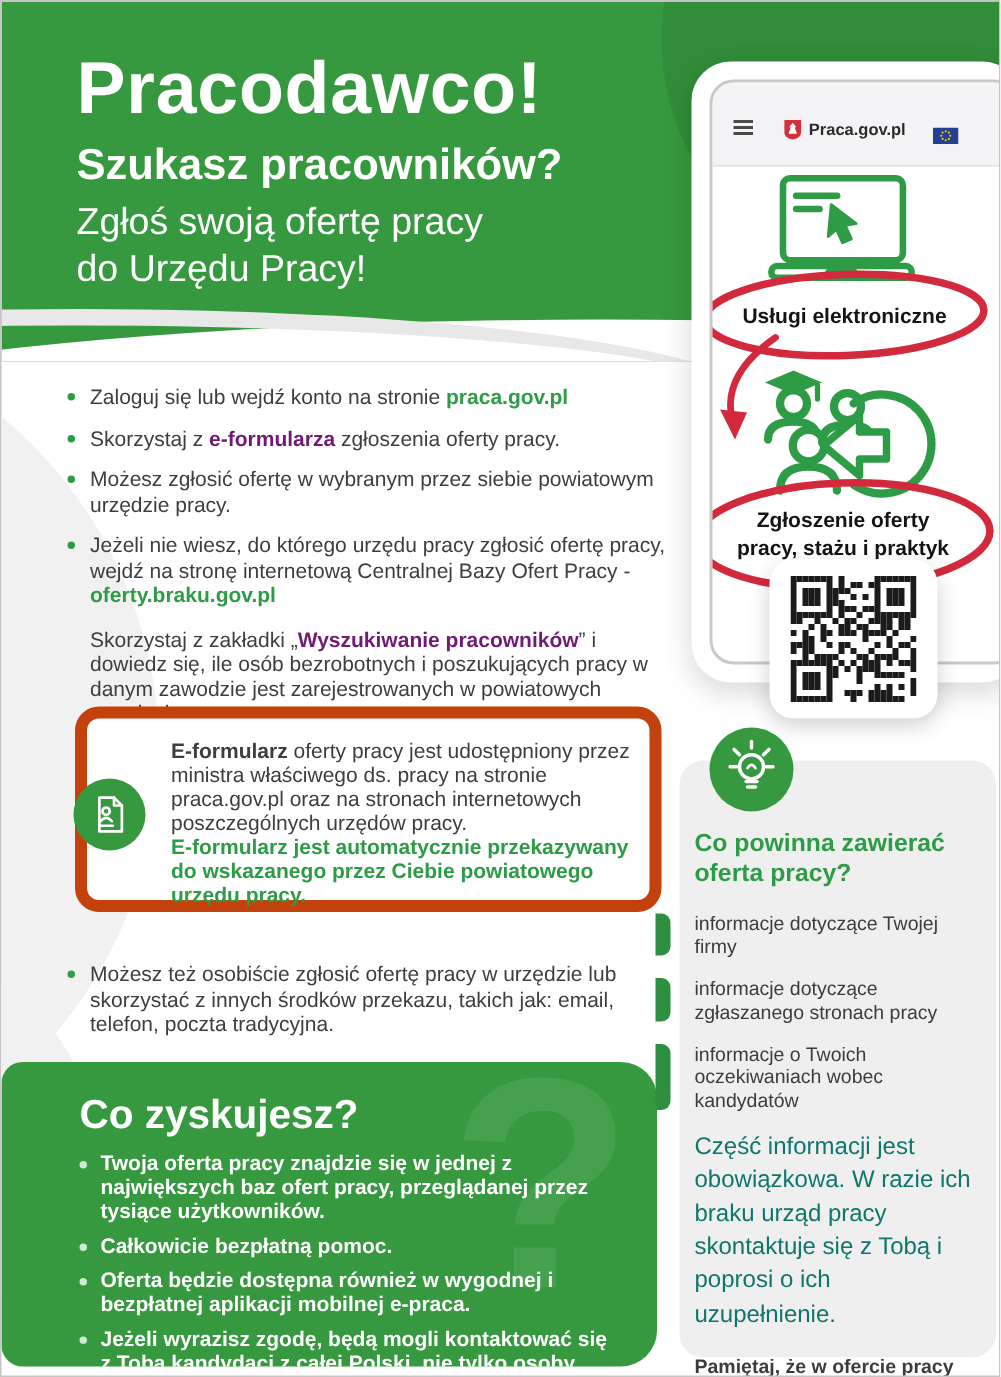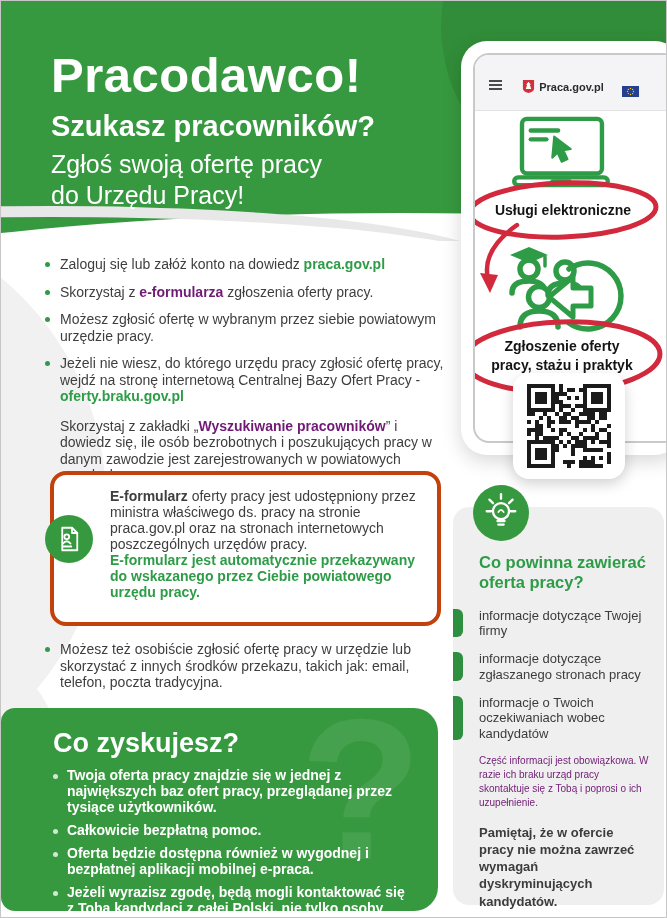--- a/index.html
+++ b/index.html
@@ -11,33 +11,33 @@
   }
   
   .blob{position:absolute;border-radius:50%;background:#f1f1f1;}
   .blob1{left:-475px;top:210px;width:580px;height:580px;}
   .blob2{left:-180px;top:640px;width:240px;height:240px;}
   
   .band{position:absolute;left:0;top:0;width:100%;height:240px;background:#37993f;overflow:hidden;}
   .band-swoosh{position:absolute;left:440px;top:-190px;width:560px;height:430px;border-radius:50%;background:rgba(0,40,10,0.10);}
   .band-curve{position:absolute;left:-300px;top:212px;width:1400px;height:224px;border-radius:50%;background:#ffffff;}
   .band-gray-arc{position:absolute;left:-400px;top:205px;width:900px;height:120px;border-radius:50%;border:0;border-top:11px solid #e8e8e8;}
-  .headline{position:absolute;left:50px;top:30px;color:#fff;z-index:3;margin-top:16px;}
+  .headline{position:absolute;left:50px;top:30px;color:#fff;z-index:3;}
   .headline h1{margin:0;font-size:49px;font-weight:bold;letter-spacing:.5px;}
   .headline h2{margin:7px 0 0;font-size:29px;font-weight:bold;}
   .headline .tagline{margin-top:6px;font-size:25px;font-weight:400;line-height:1.22;}
   
   .intro{position:absolute;left:44px;top:255px;width:400px;z-index:2;font-size:14px;line-height:1.18;}
   .li{display:flex;margin-bottom:11px;}
   .li .dot{flex:0 0 5px;width:5px;height:5px;border-radius:50%;background:#2e9c47;margin:6px 10px 0 0;}
   .link{color:#2e9c47;font-weight:bold;}
   b.inline{color:#701a75;}
   .note{margin-top:13px;padding-left:15px;}
   
-  .ebox{position:absolute;left:49px;top:470px;width:391px;height:155px;border:4px solid #c2410c;border-radius:16px;background:#fff;z-index:2;}
+  .ebox{position:absolute;left:49px;top:470px;width:391px;height:137px;border:8px solid #c2410c;border-radius:16px;background:#fff;z-index:2;}
   .ebox-text{position:absolute;left:56px;top:14px;width:322px;font-size:14px;line-height:1.14;}
   .ebox-text .hl{color:#2e9c47;font-weight:bold;}
   .ebox-icon{position:absolute;left:-9px;top:40px;width:48px;height:48px;border-radius:50%;background:#37993f;display:flex;align-items:center;justify-content:center;}
   .extra{position:absolute;left:44px;top:640px;width:400px;z-index:2;font-size:14px;line-height:1.18;}
   
   .benefits{position:absolute;left:0;top:707px;width:437px;height:203px;background:#37993f;border-radius:14px 24px 24px 14px;color:#fff;padding:20px 26px 0 52px;overflow:hidden;z-index:2;}
   .benefits .wm{position:absolute;right:16px;top:-18px;font-size:200px;font-weight:bold;color:rgba(255,255,255,0.08);line-height:1;pointer-events:none;}
   .benefits h3{margin:0 0 9px;font-size:27px;font-weight:bold;position:relative;}
   .bli{display:flex;margin-bottom:7px;position:relative;font-size:14px;font-weight:bold;line-height:1.14;}
   .bli .dot{flex:0 0 5px;width:5px;height:5px;border-radius:50%;background:#cfe9d4;margin:6px 9px 0 0;}
@@ -51,25 +51,25 @@
   .brand-label{font-size:11px;font-weight:bold;color:#2b2b2b;}
   .eu{position:absolute;left:144px;top:28px;width:22px;text-align:center;}
   .eu-caption{margin:2px auto 0;width:20px;height:2px;background:#a8a8a8;border-radius:1px;}
   .abs{position:absolute;}
   .badge-label{position:absolute;text-align:center;font-weight:bold;color:#141414;font-size:14px;line-height:19px;z-index:2;}
   
   .qr-card{position:absolute;left:512px;top:372px;width:112px;height:106px;background:#fff;border-radius:16px;box-shadow:0 5px 14px rgba(0,0,0,.18);z-index:4;display:flex;align-items:center;justify-content:center;}
   
   .bulb{position:absolute;left:472px;top:484px;width:56px;height:56px;border-radius:50%;background:#37993f;z-index:4;display:flex;align-items:center;justify-content:center;}
   
-  .tips{position:absolute;left:452px;top:506px;width:211px;height:398px;background:#efefef;border-radius:16px;padding:46px 14px 0 26px;z-index:3;}
+  .tips{position:absolute;left:452px;top:506px;width:211px;height:398px;background:#efefef;border-radius:16px;padding:46px 14px 0 10px;z-index:3;}
   .tips h4{margin:0 0 15px;font-size:16.5px;font-weight:bold;color:#2e9c47;line-height:1.2;}
   .tip-item{position:relative;margin-bottom:13px;font-size:13px;line-height:1.18;color:#3c3c3c;}
   .tip-item .bar{position:absolute;left:-26px;top:1px;bottom:1px;width:10px;background:#2f8f41;border-radius:0 6px 6px 0;}
-  .tips .tnote{margin-top:10px;font-size:10px;line-height:1.4;color:#701a75;}
+  .tips .tnote{margin-top:10px;font-size:16px;line-height:1.4;color:#0f766e;}
   .tips .twarn{margin-top:14px;font-size:13px;line-height:1.32;font-weight:bold;color:#3c3c3c;}
 </style>
 </head>
 <body>
 
 <div id="poster">
 
   <div class="blob blob1"></div>
   <div class="blob blob2"></div>
 
@@ -84,21 +84,21 @@
     <h2>Szukasz pracowników?</h2>
     <div class="tagline">
       <div>Zgłoś swoją ofertę pracy</div>
       <div>do Urzędu Pracy!</div>
     </div>
   </div>
 
   <div class="intro">
     <div class="li">
       <span class="dot"></span>
-      <span><span>Zaloguj się lub załóż konto na dowiedz </span><span class="link">praca.gov.pl</span></span>
+      <span><span>Zaloguj się lub wejdź konto na stronie </span><span class="link">praca.gov.pl</span></span>
     </div>
     <div class="li">
       <span class="dot"></span>
       <span><span>Skorzystaj z </span><b class="inline">e-formularza</b><span> zgłoszenia oferty pracy.</span></span>
     </div>
     <div class="li">
       <span class="dot"></span>
       <span>Możesz zgłosić ofertę w wybranym przez siebie powiatowym urzędzie pracy.</span>
     </div>
     <div class="li">

